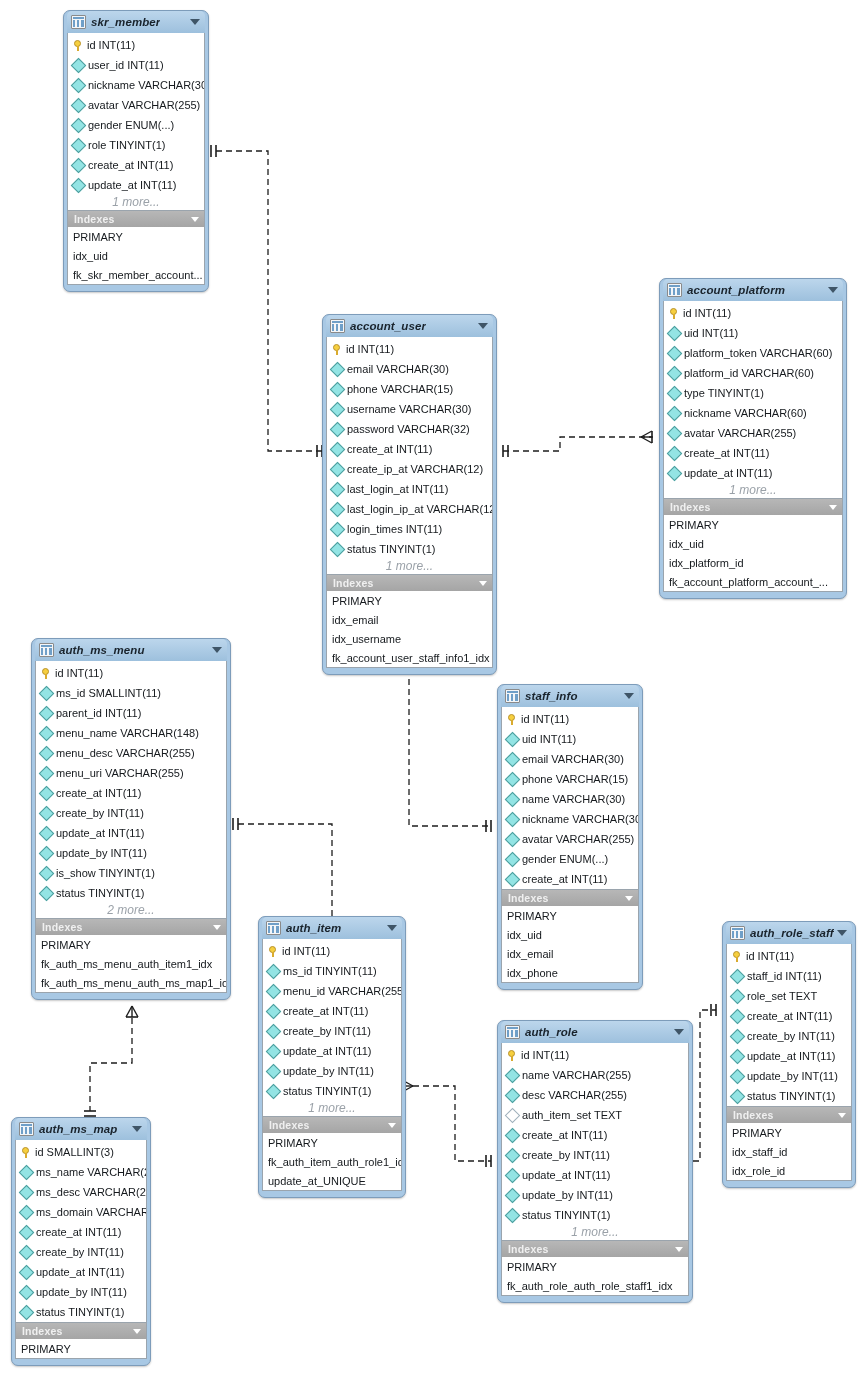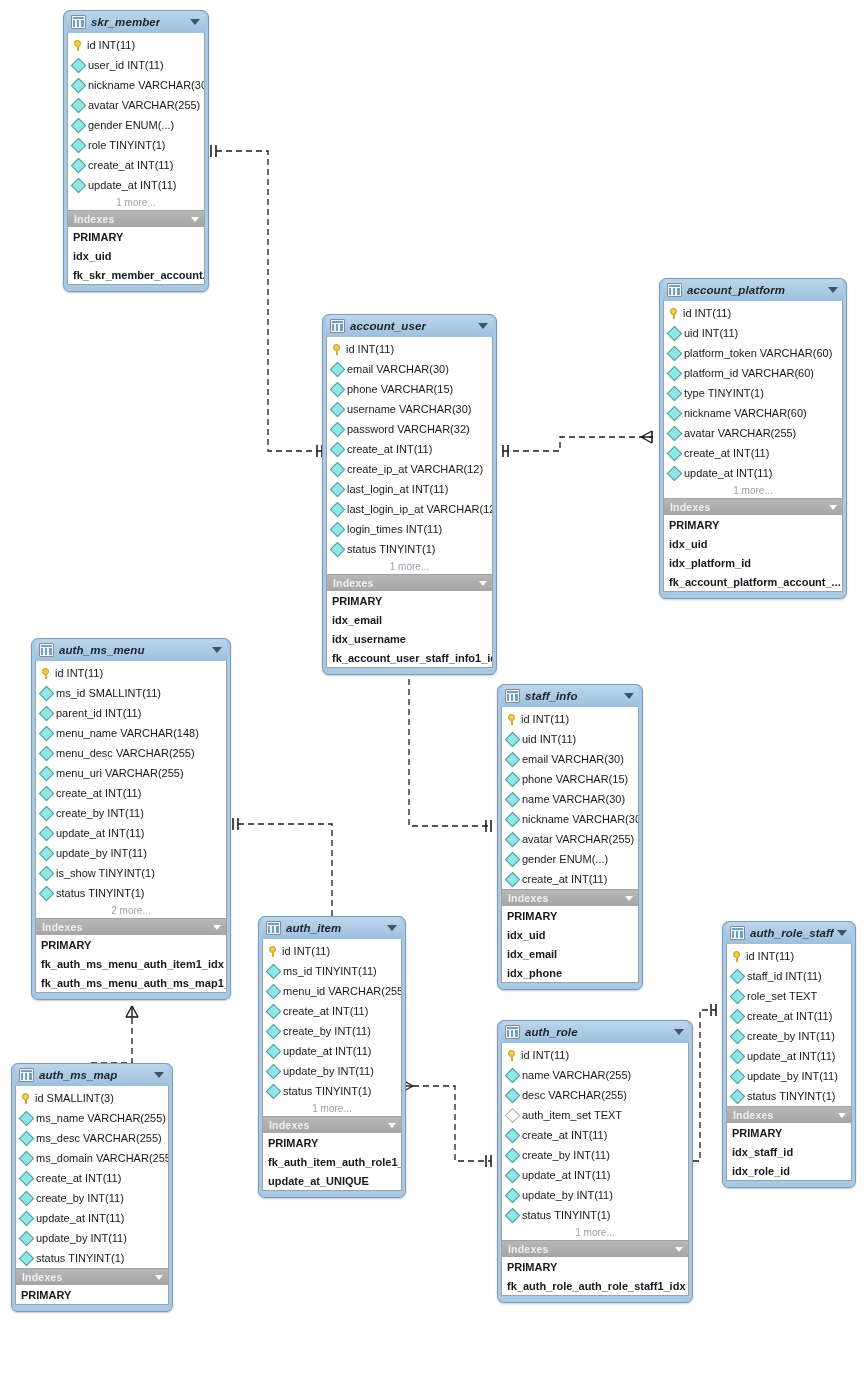--- a/index.html
+++ b/index.html
@@ -73,36 +73,37 @@
     width:10px;height:11px;flex:none;margin-right:4px;position:relative;
   }
   .key::before{
     content:"";position:absolute;left:1px;top:0;width:7px;height:7px;border-radius:50%;
     background:#f6cf3f;border:1px solid #b8912a;box-sizing:border-box;
   }
   .key::after{
     content:"";position:absolute;left:4px;top:6px;width:2px;height:5px;background:#d9ab2f;
   }
   .more{
-    height:15px;text-align:center;font-size:10px;color:#9aa1a8;
+    height:15px;text-align:center;font-size:12px;color:#9aa1a8;
     line-height:15px;
+    font-style:italic;
   }
   .idx-hd{
     height:16px;display:flex;align-items:center;padding:0 5px 0 6px;
     background:linear-gradient(#b7b7b7,#a5a5a5);
     border-left:1px solid #9aa4ad;border-right:1px solid #9aa4ad;
     font-size:10.5px;color:#f0f0f0;font-weight:bold;letter-spacing:.2px;
   }
   .idx-hd .chev{border-top-width:5px;border-left-width:4px;border-right-width:4px;}
   .idxs{
     background:#ffffff;border:1px solid #9aa4ad;border-top:none;
   }
   .idx{
     height:19px;display:flex;align-items:center;padding:0 4px 0 5px;
-    font-size:11px;color:#15191d;white-space:nowrap;overflow:hidden;font-weight:bold;
+    font-size:11px;color:#15191d;white-space:nowrap;overflow:hidden;
   }
 </style>
 </head>
 <body>
 
 <div id="canvas">
 
   <svg id="wires" viewBox="0 0 867 1375" width="867" height="1375">
     <defs>
       <g id="g-one">
@@ -600,21 +601,21 @@
         </div>
         <div class="idx-hd">
           <span>Indexes</span>
           <span class="chev lite"></span>
         </div>
         <div class="idxs">
           <div class="idx">PRIMARY</div>
           <div class="idx">fk_auth_role_auth_role_staff1_idx</div>
         </div>
       </div>
-      <div class="tbl" style="left: 11px; top: 1063px; width: 162px;">
+      <div class="tbl" style="left: 11px; top: 1117px; width: 140px;">
         <div class="tbl-hd">
           <span class="tbl-ico"></span>
           <span class="tbl-name">auth_ms_map</span>
           <span class="chev"></span>
         </div>
         <div class="cols">
           <div class="col">
             <span class="key"></span>
             <span>id SMALLINT(3)</span>
           </div>

